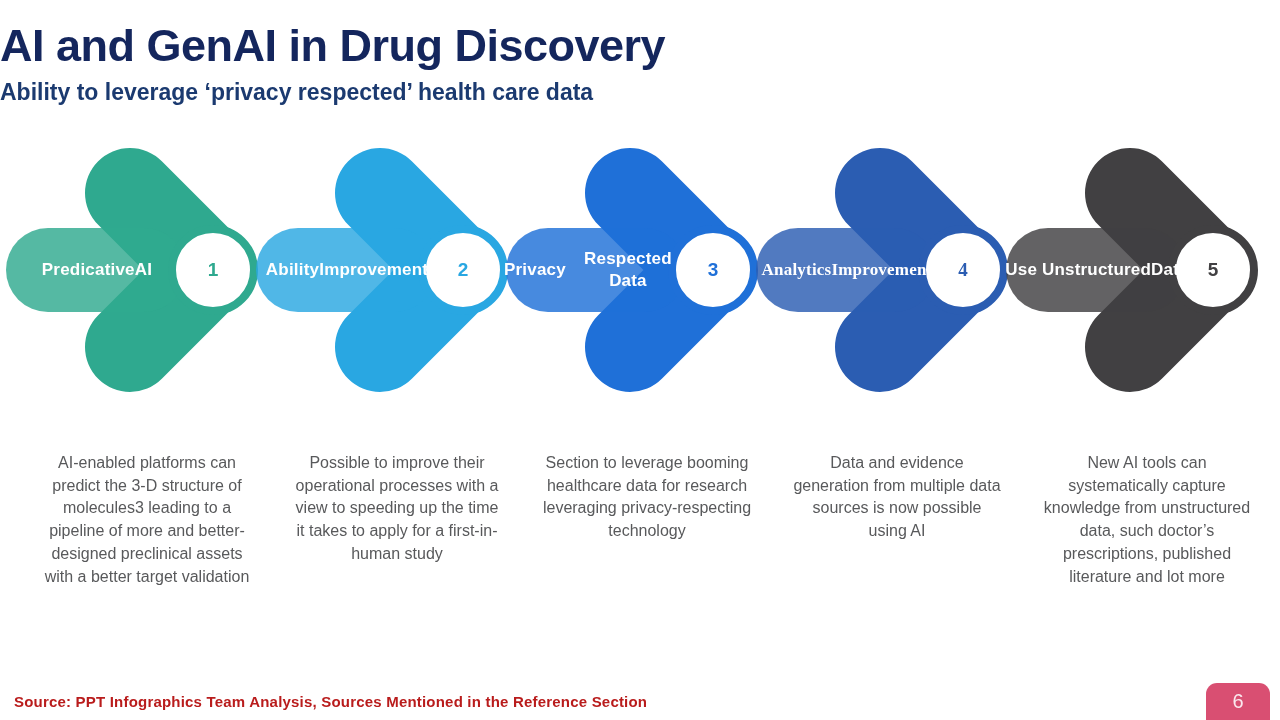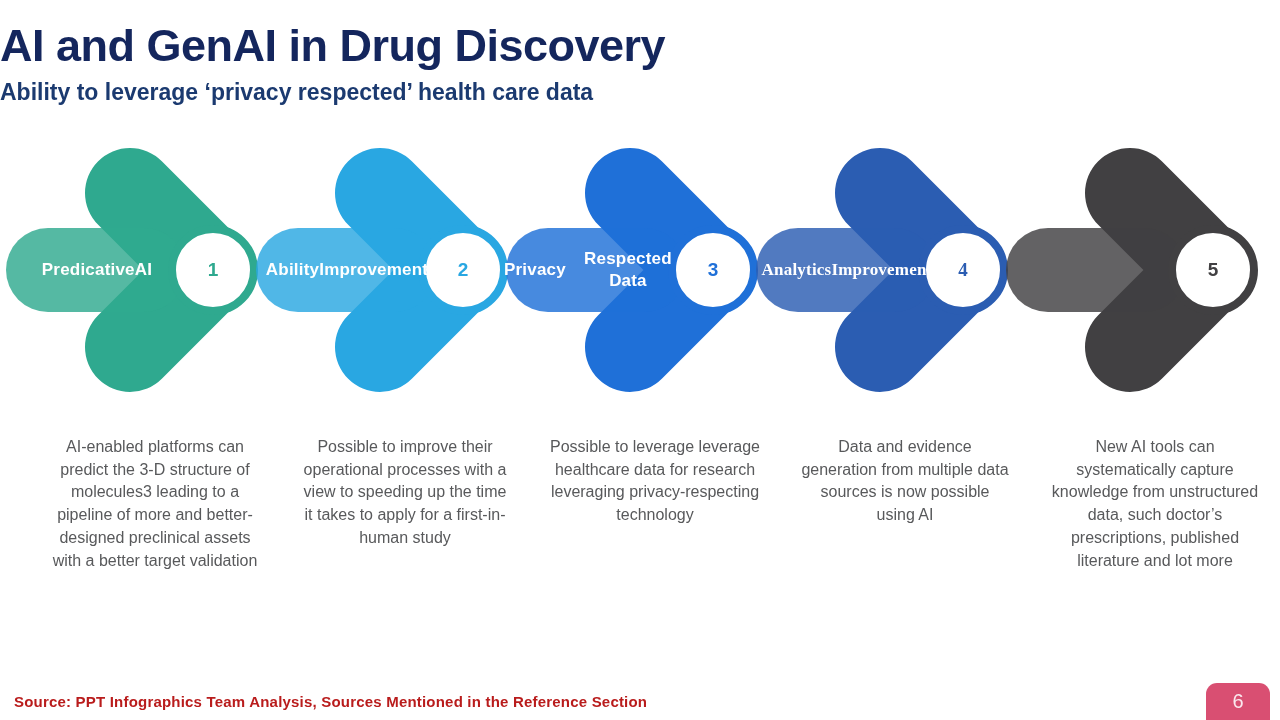--- a/index.html
+++ b/index.html
@@ -35,21 +35,21 @@
     display:flex;flex-direction:row;align-items:center;justify-content:center;
     color:#ffffff;font-size:17px;font-weight:bold;line-height:1.28;
     text-align:center;letter-spacing:0.2px;
   }
   .arrow-number{
     position:absolute;left:176px;top:93px;width:74px;height:74px;
     display:flex;align-items:center;justify-content:center;
     font-size:19px;font-weight:bold;
   }
   
-  .descs{position:absolute;top:436px;left:22px;width:1258px;display:flex;justify-content:flex-end;}
+  .descs{position:absolute;top:452px;left:22px;width:1258px;display:flex;}
   .desc{
     flex:none;width:250px;box-sizing:border-box;padding:0 20px;
     font-size:16px;line-height:1.42;color:#58595B;text-align:center;
   }
   
   .source{
     position:absolute;left:14px;bottom:10px;
     font-size:15px;color:#b91c1c;letter-spacing:0.2px;font-weight:bold;
   }
   .page-badge{
@@ -118,28 +118,32 @@
           <span>Improvement</span>
         </div>
         <div class="arrow-number" style="color: rgb(43, 93, 178);">4</div>
       </div>
       <div class="arrow-unit" style="left: 1000px;">
         <svg width="250" height="260" viewBox="0 0 250 260">
           <path d="M130,53 L207,130 L130,207" fill="none" stroke="#414042" stroke-width="90" stroke-linecap="round" stroke-linejoin="round"></path>
           <rect x="6" y="88" width="180" height="84" rx="42" fill="#414042" fill-opacity="0.82"></rect>
           <circle cx="213" cy="130" r="41" fill="#ffffff" stroke="#414042" stroke-width="8"></circle>
         </svg>
+        <div class="arrow-label">
+          <span>Use Unstructured</span>
+          <span>Data</span>
+        </div>
         <div class="arrow-number" style="color: rgb(65, 64, 66);">5</div>
       </div>
     </div>
 
   <div class="descs" id="descs">
       <div class="desc">AI-enabled platforms can predict the 3-D structure of molecules3 leading to a pipeline of more and better-designed preclinical assets with a better target validation</div>
       <div class="desc">Possible to improve their operational processes with a view to speeding up the time it takes to apply for a first-in-human study</div>
-      <div class="desc">Possible to leverage leverage healthcare data  for research leveraging privacy-respecting technology</div>
+      <div class="desc">Section to leverage booming healthcare data  for research leveraging privacy-respecting technology</div>
       <div class="desc">Data and evidence generation from multiple data sources is now possible using AI</div>
       <div class="desc">New AI tools can systematically capture knowledge from unstructured data, such doctor’s prescriptions, published literature and lot more</div>
     </div>
 
   <div class="source">Source: PPT Infographics Team Analysis, Sources Mentioned in the Reference Section</div>
 
   <div class="page-badge" style="background: rgb(217, 79, 114);">
     <span>6</span>
   </div>
 

